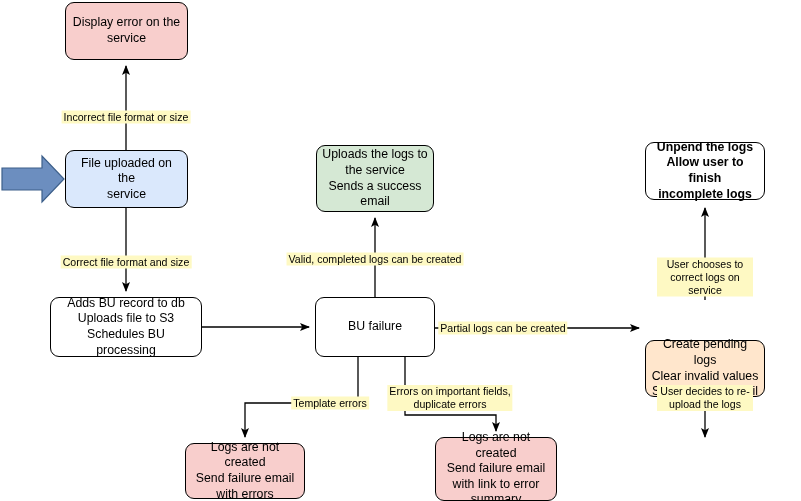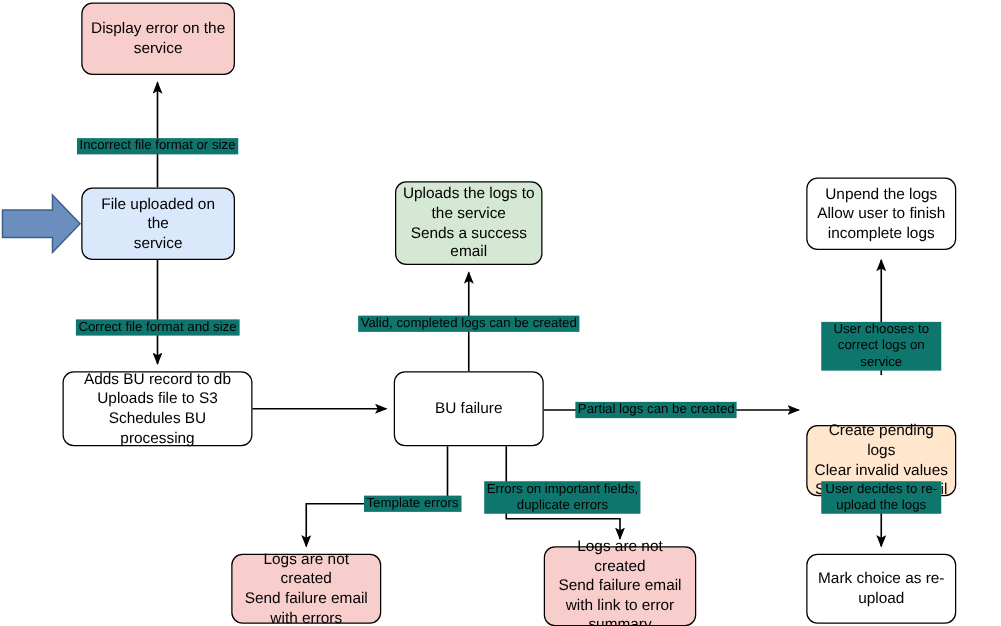--- a/index.html
+++ b/index.html
@@ -34,21 +34,21 @@
     text-align: center;
     font-size: 12.3px;
     line-height: 15.6px;
     color: #000000;
     padding: 19px 5px;
     white-space: pre-line;
     z-index: 3;
   }
   .edge-label {
     position: absolute;
-    background: #0f766e;
+    background: #fef9c3;
     font-size: 10.6px;
     line-height: 13px;
     color: #000000;
     text-align: center;
     white-space: pre-line;
     padding: 0 2px;
     z-index: 4;
     transform: translate(-50%, -50%);
   }
 </style>
@@ -95,47 +95,45 @@
 Uploads file to S3
 Schedules BU processing</div>
 
   <div class="node" style="left:316px; top:145px; width:118px; height:67px; background:#d5e8d4;">Uploads the logs to
 the service
 Sends a success
 email</div>
 
   <div class="node" style="left:315px; top:297px; width:120px; height:60px; background:#ffffff;">BU failure</div>
 
-  <div class="node" style="left:645px; top:142px; width:120px; height:58px; background:#ffffff;">Unpend the logs
+  <div class="node" style="left:645px; top:142px; width:120px; height:58px; background:#ffffff;font-weight:bold;">Unpend the logs
 Allow user to finish
 incomplete logs</div>
 
   <div class="node" style="left:645px; top:300px; width:120px; height:57px; background:#ffe6cc;margin-top:40px;">Create pending logs
 Clear invalid values
 Send resume email</div>
 
   <div class="node" style="left:185px; top:443px; width:120px; height:56px; background:#f8cecc;">Logs are not created
 Send failure email
 with errors</div>
 
   <div class="node" style="left:435px; top:437px; width:122px; height:64px; background:#f8cecc;">Logs are not created
 Send failure email
 with link to error
 summary</div>
 
-  <div class="node" style="left:645px; top:443px; width:120px; height:56px; background:#ffffff;">Mark choice as re-
-upload</div>
 
   <div class="edge-label" style="left:126px; top:117px;">Incorrect file format or size</div>
 
   <div class="edge-label" style="left:126px; top:262px;">Correct file format and size</div>
 
   <div class="edge-label" style="left:375px; top:259px;">Valid, completed logs can be created</div>
 
-  <div class="edge-label" style="left:525px; top:328px;text-align:right;">Partial logs can be created</div>
+  <div class="edge-label" style="left:503px; top:328px;text-align:right;">Partial logs can be created</div>
 
   <div class="edge-label" style="left:705px; top:254px;margin-top:23px;">User chooses to correct logs on service</div>
 
   <div class="edge-label" style="left:705px; top:398px;">User decides to re-upload the logs</div>
 
   <div class="edge-label" style="left:330px; top:403px;">Template errors</div>
 
   <div class="edge-label" style="left:450px; top:398px;">Errors on important fields,
 duplicate errors</div>
 

